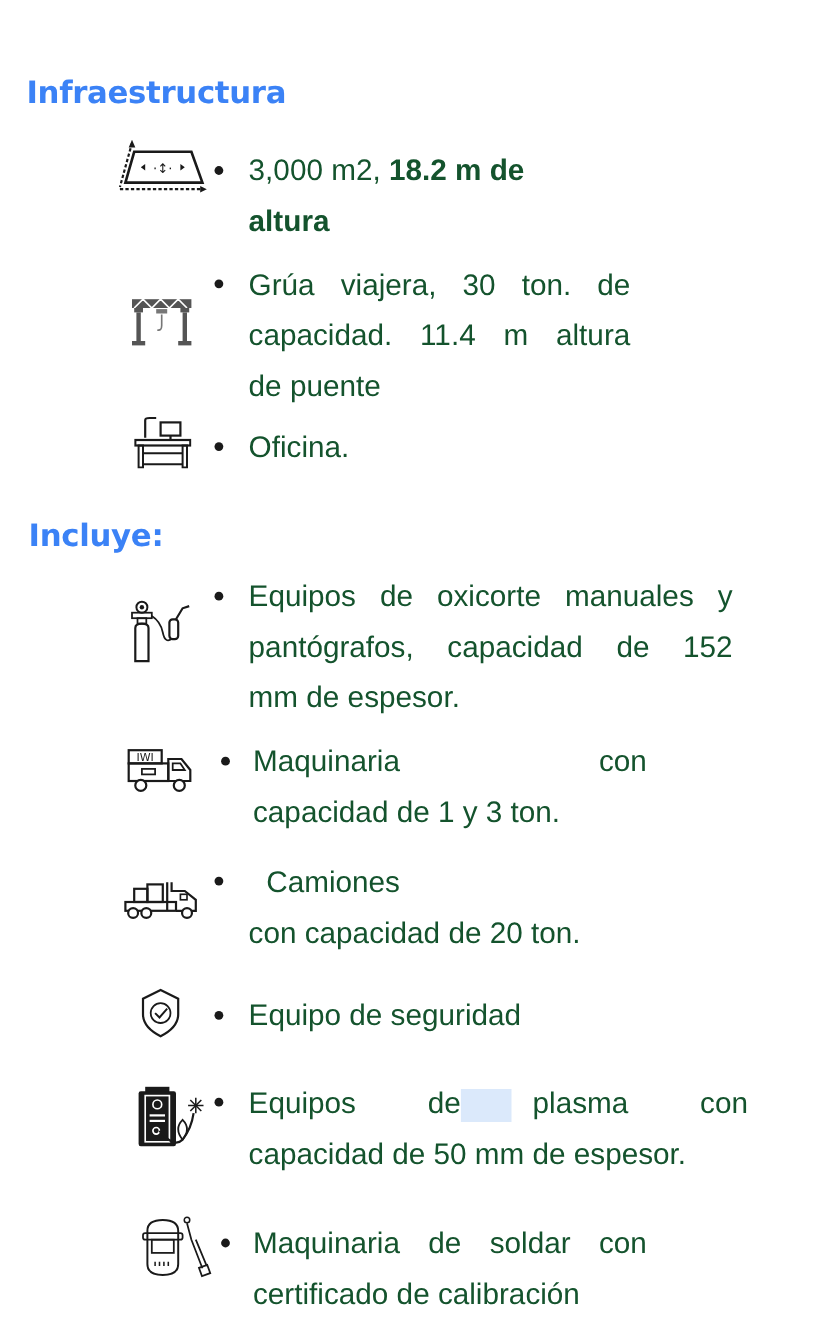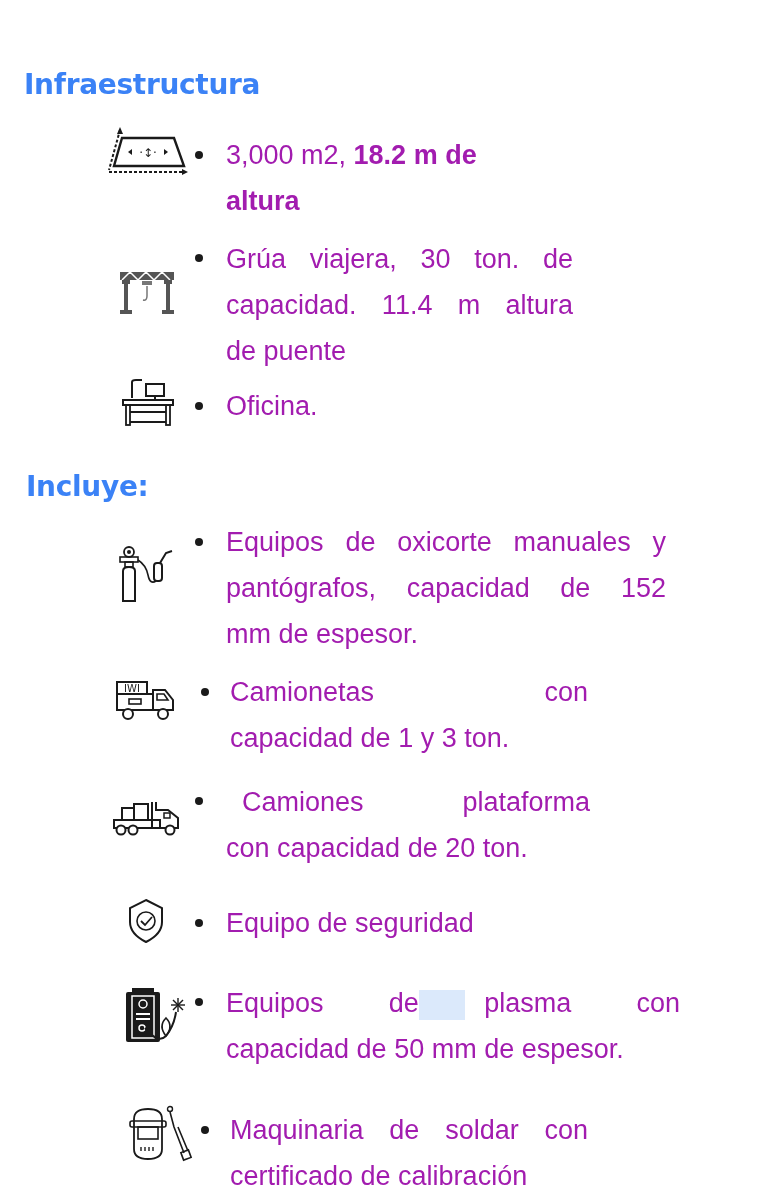--- a/index.html
+++ b/index.html
@@ -2,21 +2,21 @@
 <html><head>
 <meta charset="utf-8">
 <style>
   html, body { margin:0; padding:0; background:#ffffff; }
   body { width:759px; height:1200px; position:relative; overflow:hidden;
          font-family:"Liberation Sans", sans-serif; color:#1a1a1a; }
   .heading { position:absolute; font-weight:bold; font-size:28px; color:#3b82f6;
              font-family:"DejaVu Sans", sans-serif; letter-spacing:-0.3px; }
   .icon { position:absolute; }
   .bullet { position:absolute; width:8px; height:8px; border-radius:50%; background:#1a1a1a; }
-  .text { position:absolute; font-size:27px; line-height:46px; color:#a21caf; }
+  .text { position:absolute; font-size:27px; line-height:46px; color:#14532d; }
   .just { text-align:justify; text-align-last:justify; }
   .bold { font-weight:bold; }
   .hl { background:#dbe9fb; }
   svg { display:block; }
 </style>
 </head>
 <body>
 
 <div class="heading" style="left:24px; top:68px;">Infraestructura</div>
 
@@ -122,21 +122,21 @@
       <rect x="2" y="14" width="36" height="16" fill="none" stroke="#1a1a1a" stroke-width="2"></rect>
       <rect x="14" y="19" width="12" height="5" fill="none" stroke="#1a1a1a" stroke-width="1.6"></rect>
       <path d="M38,10 L50,10 L58,20 L58,30 L38,30 Z" fill="none" stroke="#1a1a1a" stroke-width="2"></path>
       <path d="M42,14 L49,14 L53,20 L42,20 Z" fill="none" stroke="#1a1a1a" stroke-width="1.6"></path>
       <circle cx="13" cy="34" r="5" fill="#fff" stroke="#1a1a1a" stroke-width="2"></circle>
       <circle cx="48" cy="34" r="5" fill="#fff" stroke="#1a1a1a" stroke-width="2"></circle>
     </svg>
   </span>
   <span class="bullet" style="left:201px; top:688px;"></span>
   <div class="text" style="left:230px; top:669px; width:358px; display:flex; justify-content:space-between;">
-    <span>Camionetas</span>
+    <span>Maquinaria</span>
     <span>con</span>
   </div>
   <div class="text" style="left:230px; top:715px;">
     <span>capacidad de 1 y 3 ton.</span>
   </div>
 </div>
 
 <div>
   <span class="icon" style="left:112px; top:800px;">
     <svg width="70" height="36" viewBox="0 0 70 36">
@@ -146,21 +146,20 @@
       <path d="M40,2 L40,28 M44,2 L44,10 L56,10 L66,18 L66,28 L48,28" fill="none" stroke="#1a1a1a" stroke-width="2"></path>
       <rect x="52" y="13" width="6" height="5" fill="none" stroke="#1a1a1a" stroke-width="1.5"></rect>
       <circle cx="9" cy="30" r="4.5" fill="#fff" stroke="#1a1a1a" stroke-width="2"></circle>
       <circle cx="21" cy="30" r="4.5" fill="#fff" stroke="#1a1a1a" stroke-width="2"></circle>
       <circle cx="58" cy="30" r="4.5" fill="#fff" stroke="#1a1a1a" stroke-width="2"></circle>
     </svg>
   </span>
   <span class="bullet" style="left:195px; top:797px;"></span>
   <div class="text" style="left:226px; top:779px; width:348px; display:flex; justify-content:space-between;margin-left:16px;">
     <span>Camiones</span>
-    <span>plataforma</span>
   </div>
   <div class="text" style="left:226px; top:825px;">
     <span>con capacidad de 20 ton.</span>
   </div>
 </div>
 
 <div>
   <span class="icon" style="left:128px; top:898px;">
     <svg width="36" height="46" viewBox="0 0 36 46">
       <path d="M18,2 L34,10 L34,24 Q34,36 18,44 Q2,36 2,24 L2,10 Z" fill="none" stroke="#1a1a1a" stroke-width="2"></path>

